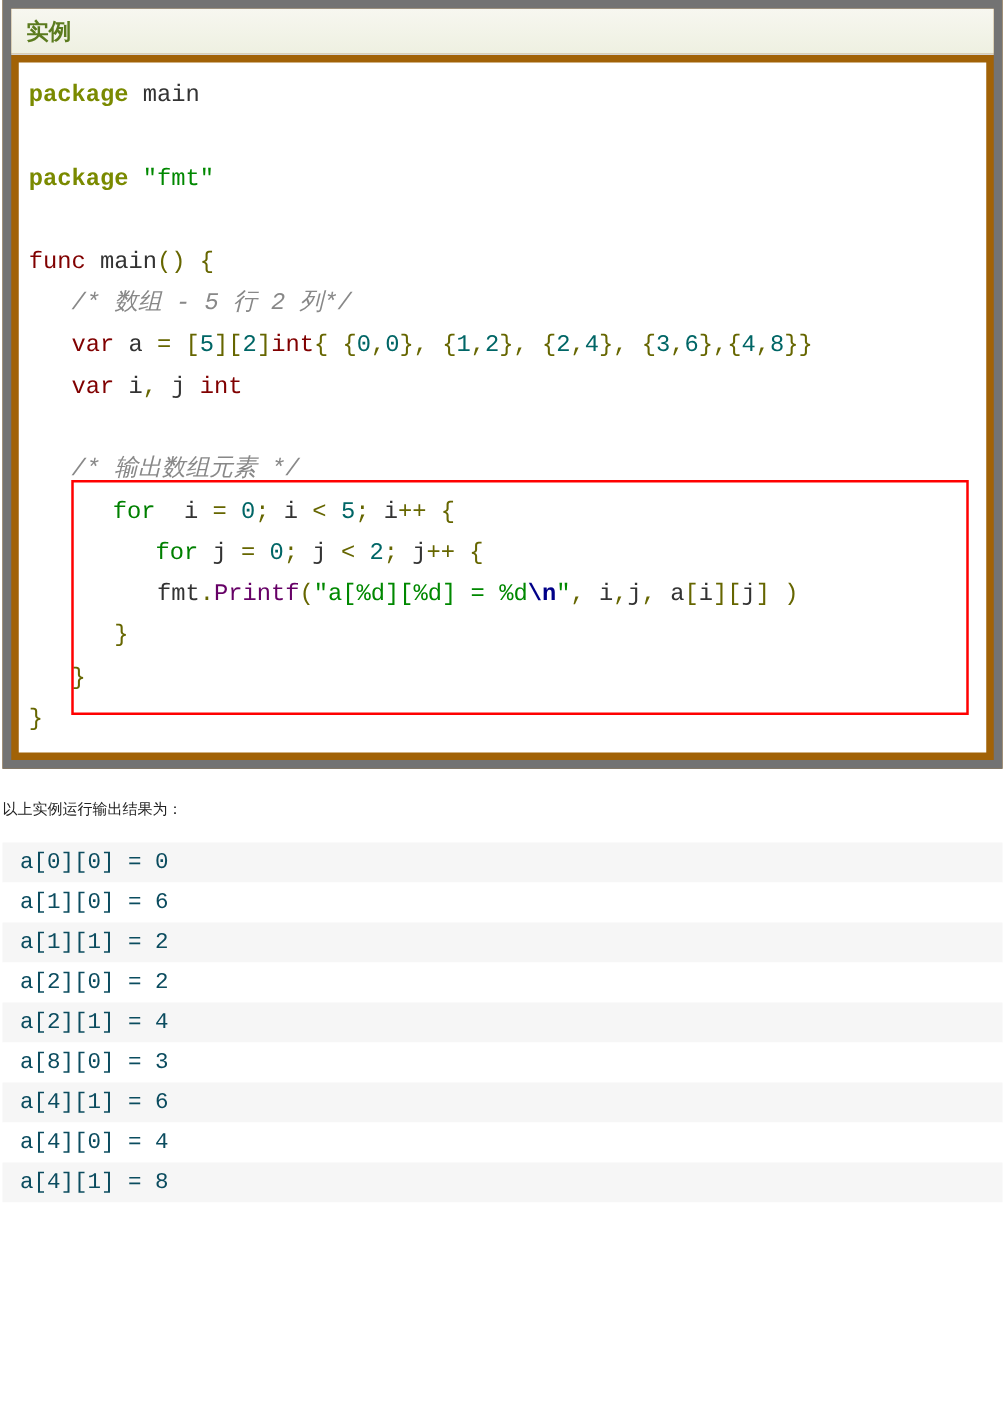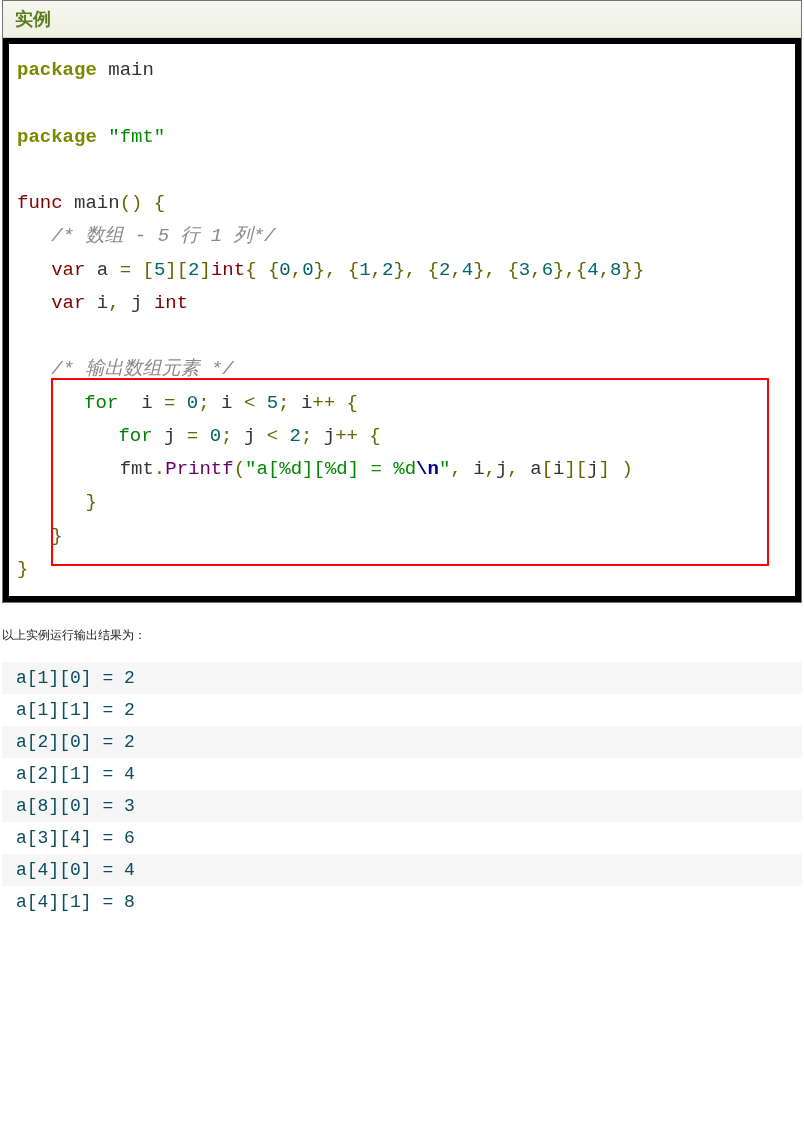--- a/index.html
+++ b/index.html
@@ -3,22 +3,22 @@
 <meta charset="utf-8">
 <style>
   body {
     margin: 0;
     padding: 0;
     font-family: "Microsoft YaHei", Arial, sans-serif;
     background: #fff;
     width: 804px;
   }
   .example-box {
-    border: 1px solid #737373;
-    background: #000000;
+    border: 7px solid #737373;
+    background: #a16207;
     margin: 0 2px;
   }
   .example-header {
     background: linear-gradient(#f7f7f0, #eef0e1);
     border-bottom: 1px solid #d4d4d4;
     padding: 6px 12px;
     font-weight: bold;
     color: #5b7b1e;
     font-size: 18px;
   }
@@ -68,37 +68,38 @@
 </head>
 <body>
 
 <div class="example-box">
   <div class="example-header">实例</div>
   <div class="code-block"><span class="kw-olive">package</span><span class="ident"> main</span>
 
 <span class="kw-olive">package</span> <span class="str">"fmt"</span>
 
 <span class="kw-maroon">func</span><span class="ident"> main</span><span class="punct">()</span><span class="punct"> {</span>
-   <span class="comment">/* 数组 - 5 行 1 列*/</span>
+   <span class="comment">/* 数组 - 5 行 2 列*/</span>
    <span class="kw-maroon">var</span><span class="ident"> a </span><span class="punct">=</span><span> </span><span class="punct">[</span><span class="num">5</span><span class="punct">][</span><span class="num">2</span><span class="punct">]</span><span class="kw-maroon">int</span><span class="punct">{ {</span><span class="num">0</span><span class="punct">,</span><span class="num">0</span><span class="punct">}, {</span><span class="num">1</span><span class="punct">,</span><span class="num">2</span><span class="punct">}, {</span><span class="num">2</span><span class="punct">,</span><span class="num">4</span><span class="punct">}, {</span><span class="num">3</span><span class="punct">,</span><span class="num">6</span><span class="punct">},{</span><span class="num">4</span><span class="punct">,</span><span class="num">8</span><span class="punct">}}</span>
    <span class="kw-maroon">var</span><span class="ident"> i</span><span class="punct">,</span><span class="ident"> j </span><span class="kw-maroon">int</span>
 
    <span class="comment">/* 输出数组元素 */</span>
    <span class="kw-green">for</span><span class="ident">  i </span><span class="punct">=</span><span> </span><span class="num">0</span><span class="punct">;</span><span class="ident"> i </span><span class="punct">&lt;</span><span> </span><span class="num">5</span><span class="punct">;</span><span class="ident"> i</span><span class="punct">++ {</span>
       <span class="kw-green">for</span><span class="ident"> j </span><span class="punct">=</span><span> </span><span class="num">0</span><span class="punct">;</span><span class="ident"> j </span><span class="punct">&lt;</span><span> </span><span class="num">2</span><span class="punct">;</span><span class="ident"> j</span><span class="punct">++ {</span>
          <span class="ident">fmt</span><span class="punct">.</span><span class="typ">Printf</span><span class="punct">(</span><span class="str">"a[%d][%d] = %d</span><span class="esc">\n</span><span class="str">"</span><span class="punct">,</span><span class="ident"> i</span><span class="punct">,</span><span class="ident">j</span><span class="punct">,</span><span class="ident"> a</span><span class="punct">[</span><span class="ident">i</span><span class="punct">][</span><span class="ident">j</span><span class="punct">] )</span>
       <span class="punct">}</span>
    <span class="punct">}</span>
 <span class="punct">}</span><div class="red-box" style="left: 42px; top: 334px; width: 714px; height: 184px;"></div></div>
 </div>
 
 <div class="result-text">以上实例运行输出结果为：</div>
 
 <div class="output-block">
-  <div class="output-line">a[1][0] = 2</div>
+  <div class="output-line">a[0][0] = 0</div>
+  <div class="output-line">a[1][0] = 6</div>
   <div class="output-line">a[1][1] = 2</div>
   <div class="output-line">a[2][0] = 2</div>
   <div class="output-line">a[2][1] = 4</div>
   <div class="output-line">a[8][0] = 3</div>
-  <div class="output-line">a[3][4] = 6</div>
+  <div class="output-line">a[4][1] = 6</div>
   <div class="output-line">a[4][0] = 4</div>
   <div class="output-line">a[4][1] = 8</div>
 </div>
 
 </body></html>

